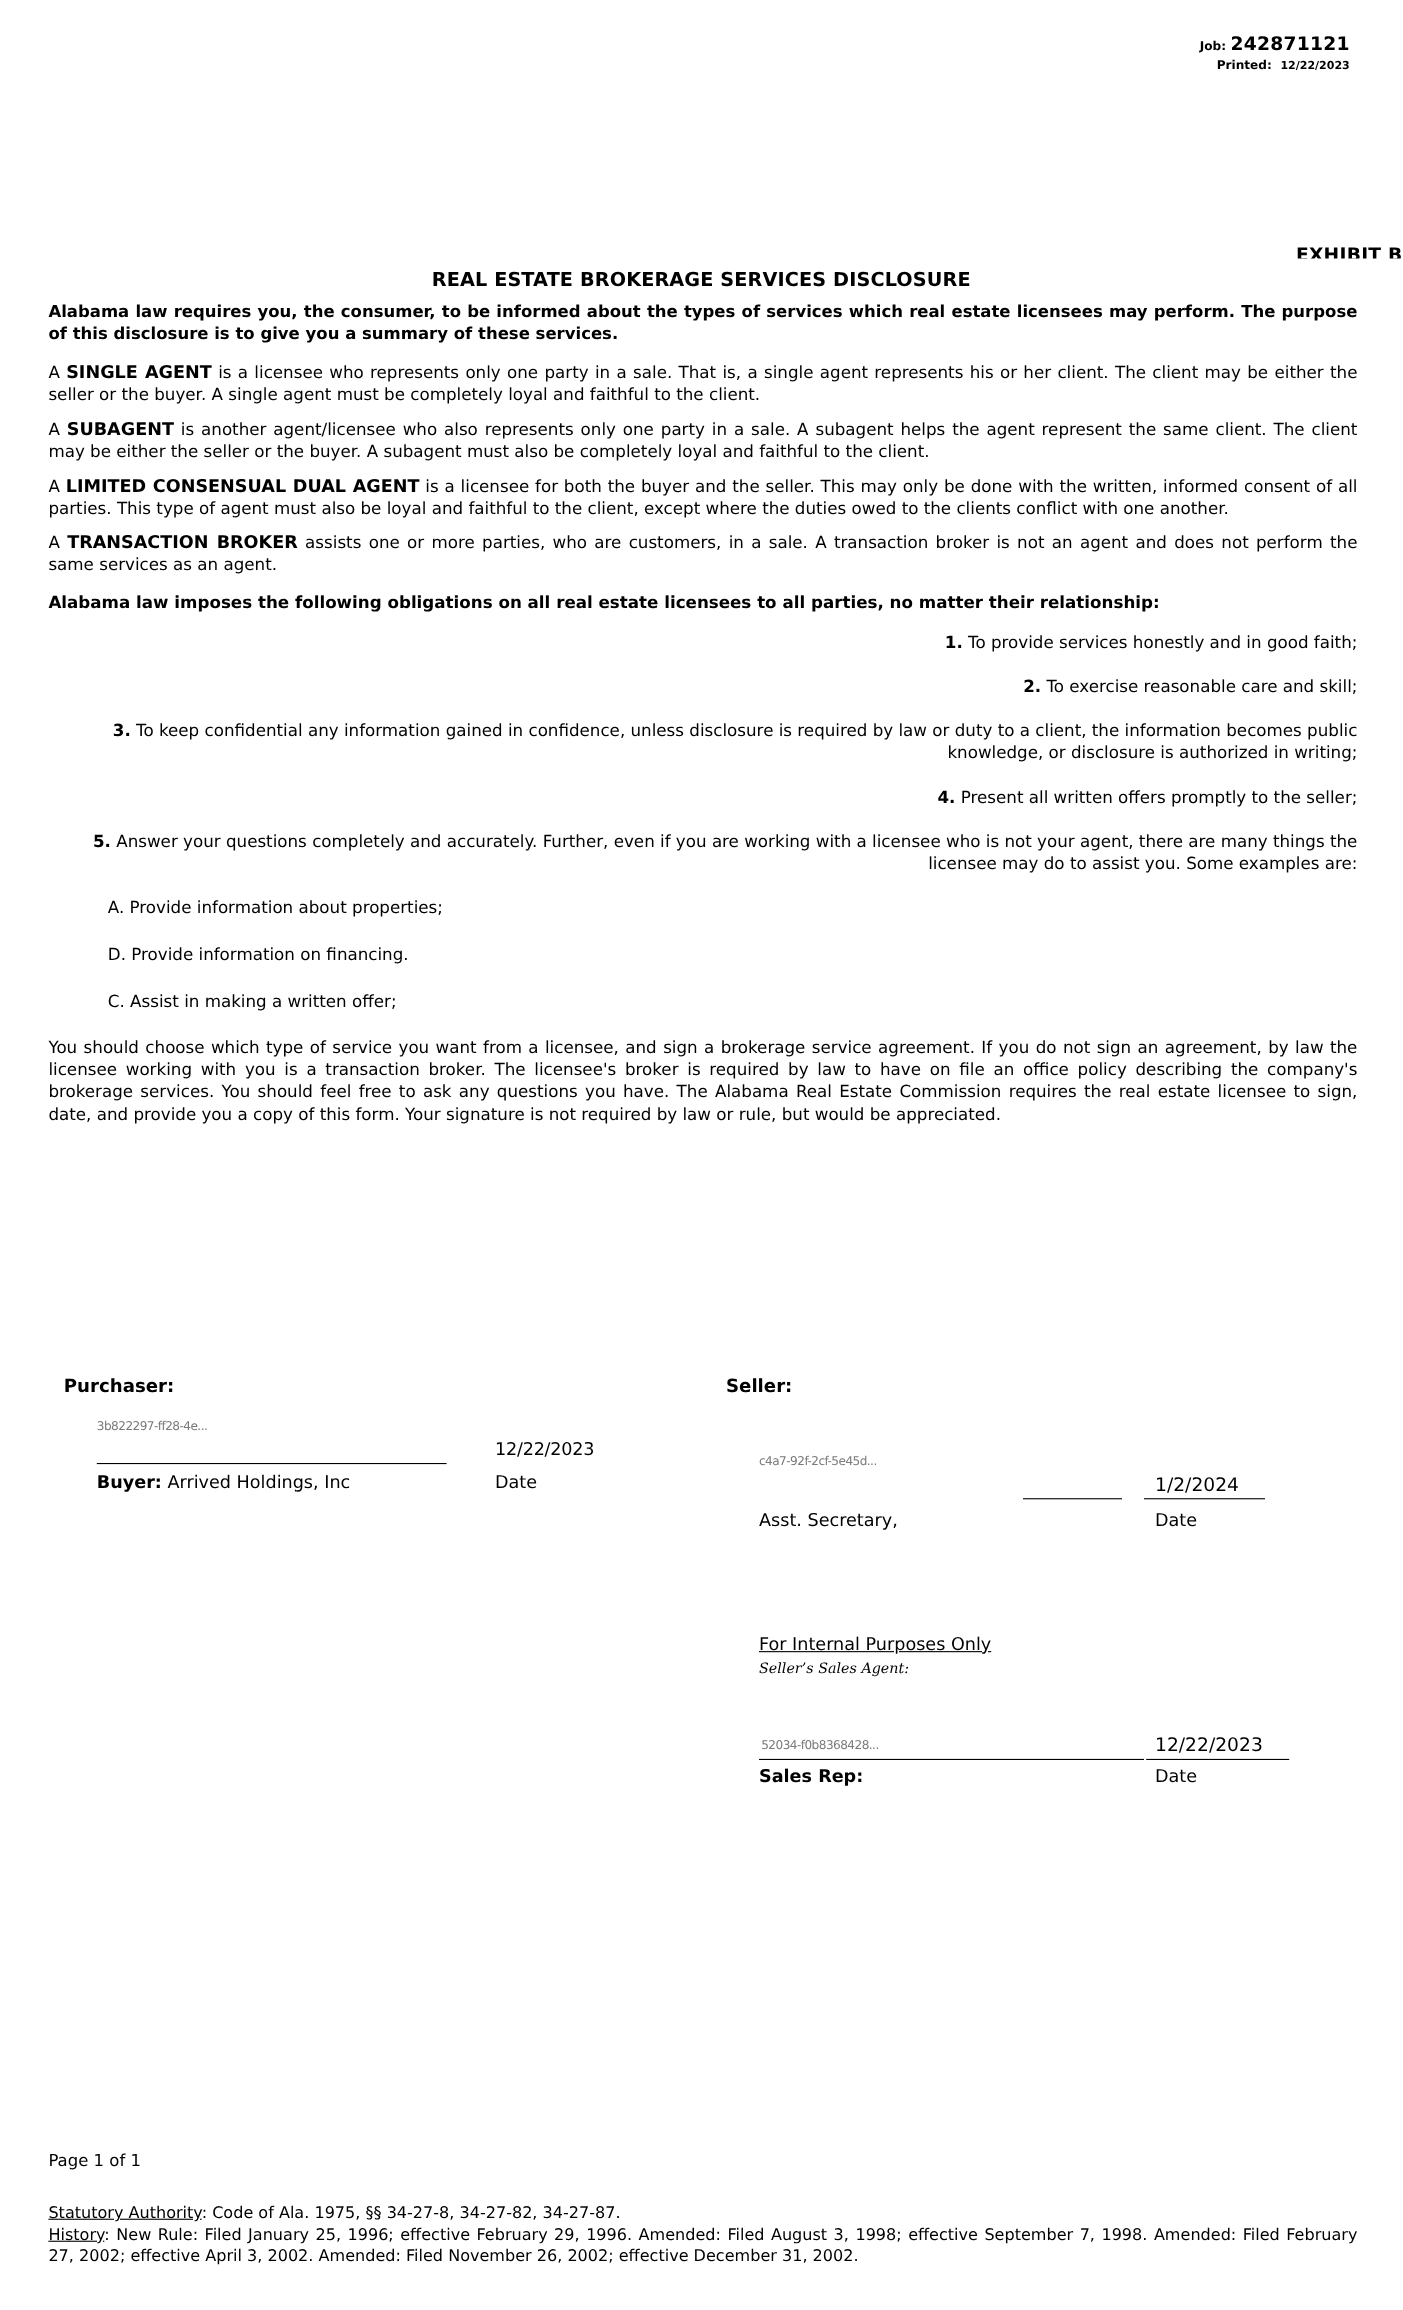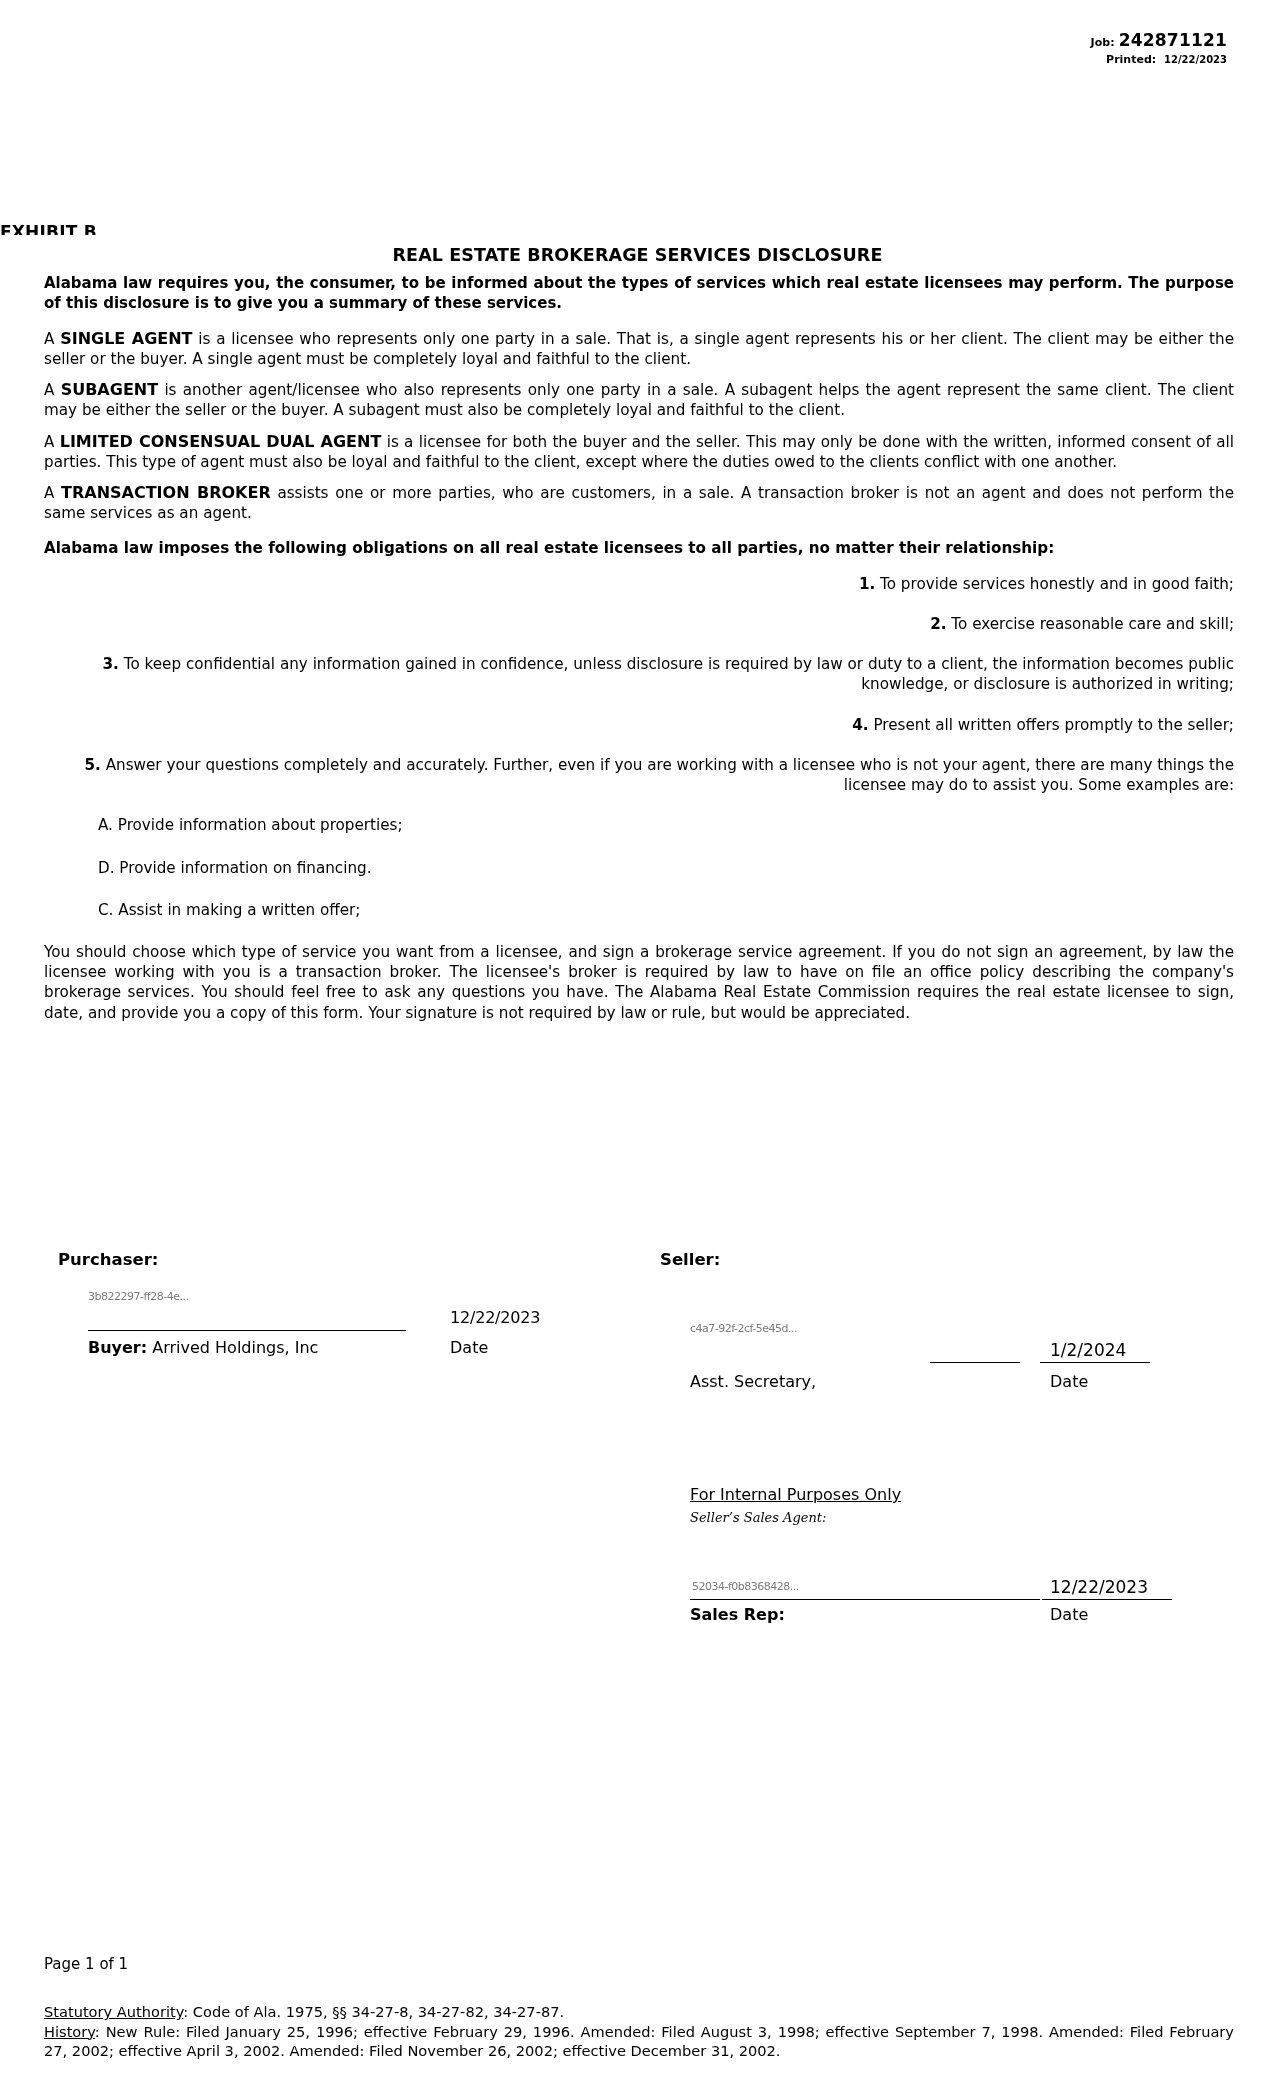--- a/index.html
+++ b/index.html
@@ -53,21 +53,21 @@
     font-weight: bold;
     margin-left: 4px;
   }
 
   
   .exhibit-title {
     position: absolute;
     top: 222px;
     left: 0;
     width: 1275px;
-    text-align: left;
+    text-align: right;
     font-size: 17px;
     font-weight: bold;
     letter-spacing: 0.2px;
     overflow: hidden;
     height: 13px;
     line-height: 20px;
   }
   .doc-title {
     position: absolute;
     top: 245px;

